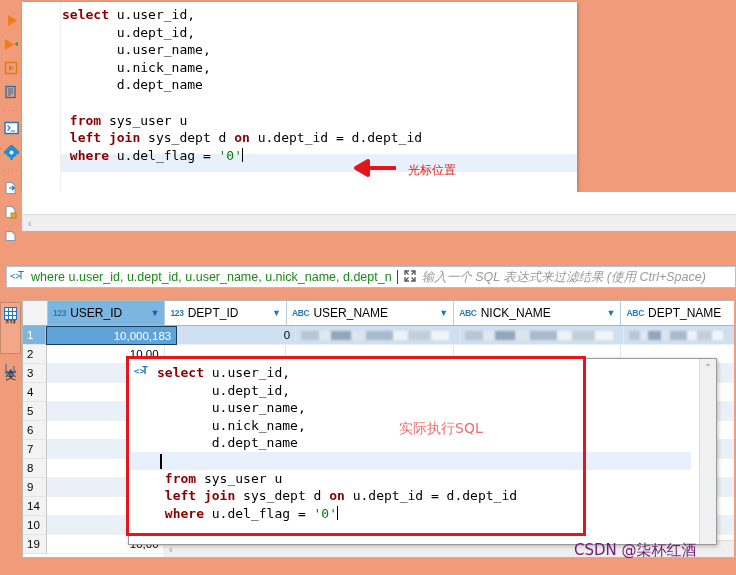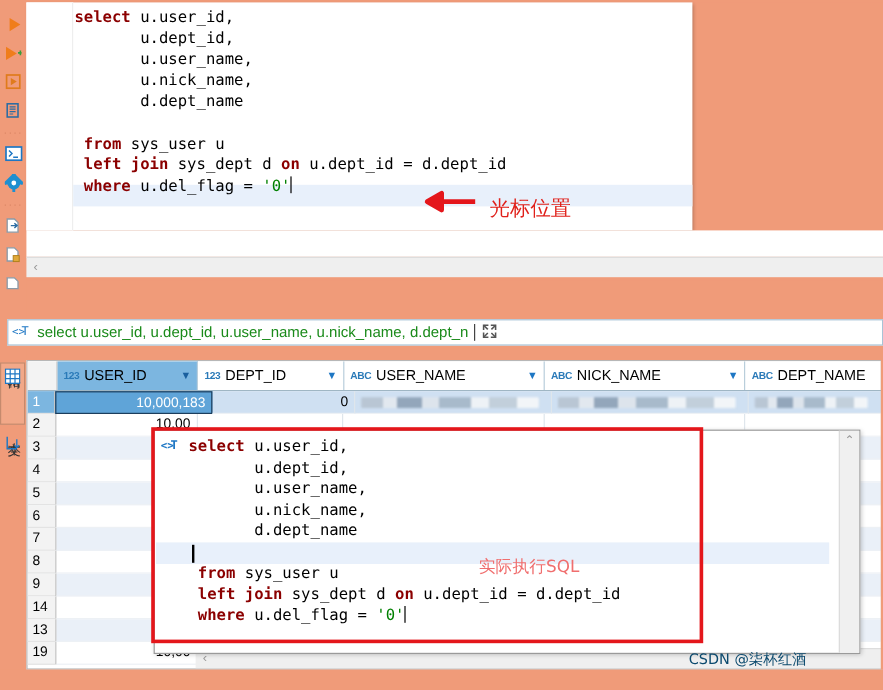--- a/index.html
+++ b/index.html
@@ -32,21 +32,21 @@
   .str{color:#008000;}
   .hl-line{background:#e8f0fb;position:absolute;left:39px;right:0;height:18px;}
   .caret{display:inline-block;width:1px;height:14px;background:#000;vertical-align:-2px;}
   .editor-blank{position:absolute;left:0;top:190px;width:100%;height:22px;background:#fff;}
   .editor-hscroll{position:absolute;left:0;top:212px;width:714px;height:16px;background:#efefef;
       border-top:1px solid #ddd;display:flex;align-items:center;}
   .hscroll-arrow{color:#9a9a9a;font-size:11px;padding-left:6px;}
 
   
   .arrow-ann{position:absolute;left:316px;top:156px;width:60px;height:20px;}
-  .ann-text{position:absolute;left:386px;top:160px;color:#e0201a;font-size:17px;
+  .ann-text{position:absolute;left:386px;top:160px;color:#e0201a;font-size:12px;
        font-family:"DejaVu Sans","Liberation Sans",sans-serif;}
 
   
   .tabstrip{position:absolute;left:0;top:240px;width:736px;height:25px;background:#f09b79;
       border-top:1px solid #cf7a57;}
   .tab{position:absolute;left:4px;top:1px;height:23px;padding:0 6px;background:#fff;
       border:1px solid #c0c0c0;border-bottom:none;display:flex;align-items:center;gap:5px;
       font-size:12.5px;}
   .tab-x{color:#555;font-size:12px;}
 
@@ -85,32 +85,32 @@
   
   .popup{position:absolute;left:128px;top:358px;width:587px;height:185px;background:#fff;
       border:1px solid #9a9a9a;box-shadow:1px 1px 4px rgba(0,0,0,.25);}
   .popup-code{position:absolute;left:28px;top:5px;
       font-family:"DejaVu Sans Mono","Liberation Mono",monospace;font-size:13px;line-height:17.6px;
       white-space:pre;}
   .pop-icon{position:absolute;left:5px;top:5px;font-size:10px;color:#2a7ab8;font-weight:bold;}
   .pop-hl{position:absolute;left:1px;top:93px;right:25px;height:18px;background:#e8f0fb;}
   .pop-caret{position:absolute;left:31px;top:95px;width:2px;height:15px;background:#000;}
   .pop-label{position:absolute;left:270px;top:61px;color:#f06e6e;font-size:14px;
-      font-family:"DejaVu Sans","Liberation Sans",sans-serif;margin-top:44px;}
+      font-family:"DejaVu Sans","Liberation Sans",sans-serif;}
   .pop-vscroll{position:absolute;right:0;top:0;width:16px;height:100%;background:#f0f0f0;
       border-left:1px solid #dcdcdc;}
   .pop-vscroll span{display:block;text-align:center;color:#9a9a9a;font-size:10px;margin-top:3px;}
   .redbox{position:absolute;left:126px;top:356px;width:460px;height:180px;border:3px solid #e4161b;
       box-sizing:border-box;pointer-events:none;}
 
   
   .grid-hscroll{position:absolute;left:140px;bottom:0;width:574px;height:16px;background:#efefef;
       border-top:1px solid #ddd;display:flex;align-items:center;}
 
-  .watermark{position:absolute;left:574px;top:541px;color:#0c4a6e;font-size:12px;
+  .watermark{position:absolute;left:574px;top:541px;color:#701a75;font-size:15px;
       font-family:"DejaVu Sans","Liberation Sans",sans-serif;}
   .bottom-strip{position:absolute;left:0;bottom:0;width:736px;height:17px;background:#f09b79;}
   .grid-frame-r{position:absolute;right:0;top:300px;width:2px;height:258px;background:#f09b79;}
 </style>
 </head>
 <body>
 
 <div class="app">
 
   <div class="ltoolbar">
@@ -218,34 +218,35 @@
   </div>
 
 
   <div class="filterbar">
     <span>
       <svg width="16" height="13" viewBox="0 0 16 13">
           <text x="0" y="10" font-size="9" fill="#1e77c4" font-family="monospace">&lt;&gt;</text>
           <text x="8" y="10" font-size="10" fill="#1e77c4" font-family="monospace">T</text>
         </svg>
     </span>
-    <span class="filter-sql">select u.user_id, u.dept_id, u.user_name, u.nick_name, d.dept_n</span>
+    <span class="filter-sql">where u.user_id, u.dept_id, u.user_name, u.nick_name, d.dept_n</span>
     <span class="filter-caret"></span>
     <span class="icon-expand">
       <svg width="14" height="14" viewBox="0 0 14 14" stroke="#555" stroke-width="1.3" fill="none">
         <path d="M6 2 L2 2 L2 6"></path>
           <path d="M2 2 L5.5 5.5"></path>
         <path d="M8 12 L12 12 L12 8"></path>
           <path d="M12 12 L8.5 8.5"></path>
         <path d="M12 6 L12 2 L8 2"></path>
           <path d="M12 2 L8.5 5.5"></path>
         <path d="M2 8 L2 12 L6 12"></path>
           <path d="M2 12 L5.5 8.5"></path>
       </svg>
     </span>
+    <span class="filter-ph">输入一个 SQL 表达式来过滤结果 (使用 Ctrl+Space)</span>
   </div>
 
   <div class="grid">
     <div class="ghead" id="grid-head">
       <div class="corner"></div>
     <div class="hcell sel" style="width: 118px;">
           <span class="tbadge">123</span>
           <span>USER_ID</span>
           <span class="hcaret">▼</span>
         </div>
@@ -350,21 +351,21 @@
         </div>
         <div class="grow">
           <div class="rnum">14</div>
           <div class="gcell first" style="width: 118px;"></div>
           <div class="gcell" style="width: 122px;"></div>
           <div class="gcell" style="width: 168px;"></div>
           <div class="gcell" style="width: 168px;"></div>
           <div class="gcell" style="width: 114px;"></div>
         </div>
         <div class="grow alt">
-          <div class="rnum">13</div>
+          <div class="rnum">10</div>
           <div class="gcell first" style="width: 118px;">10,00</div>
           <div class="gcell" style="width: 122px;"></div>
           <div class="gcell" style="width: 168px;"></div>
           <div class="gcell" style="width: 168px;"></div>
           <div class="gcell" style="width: 114px;"></div>
         </div>
         <div class="grow">
           <div class="rnum">19</div>
           <div class="gcell first" style="width: 118px;">10,00</div>
           <div class="gcell" style="width: 122px;"></div>

